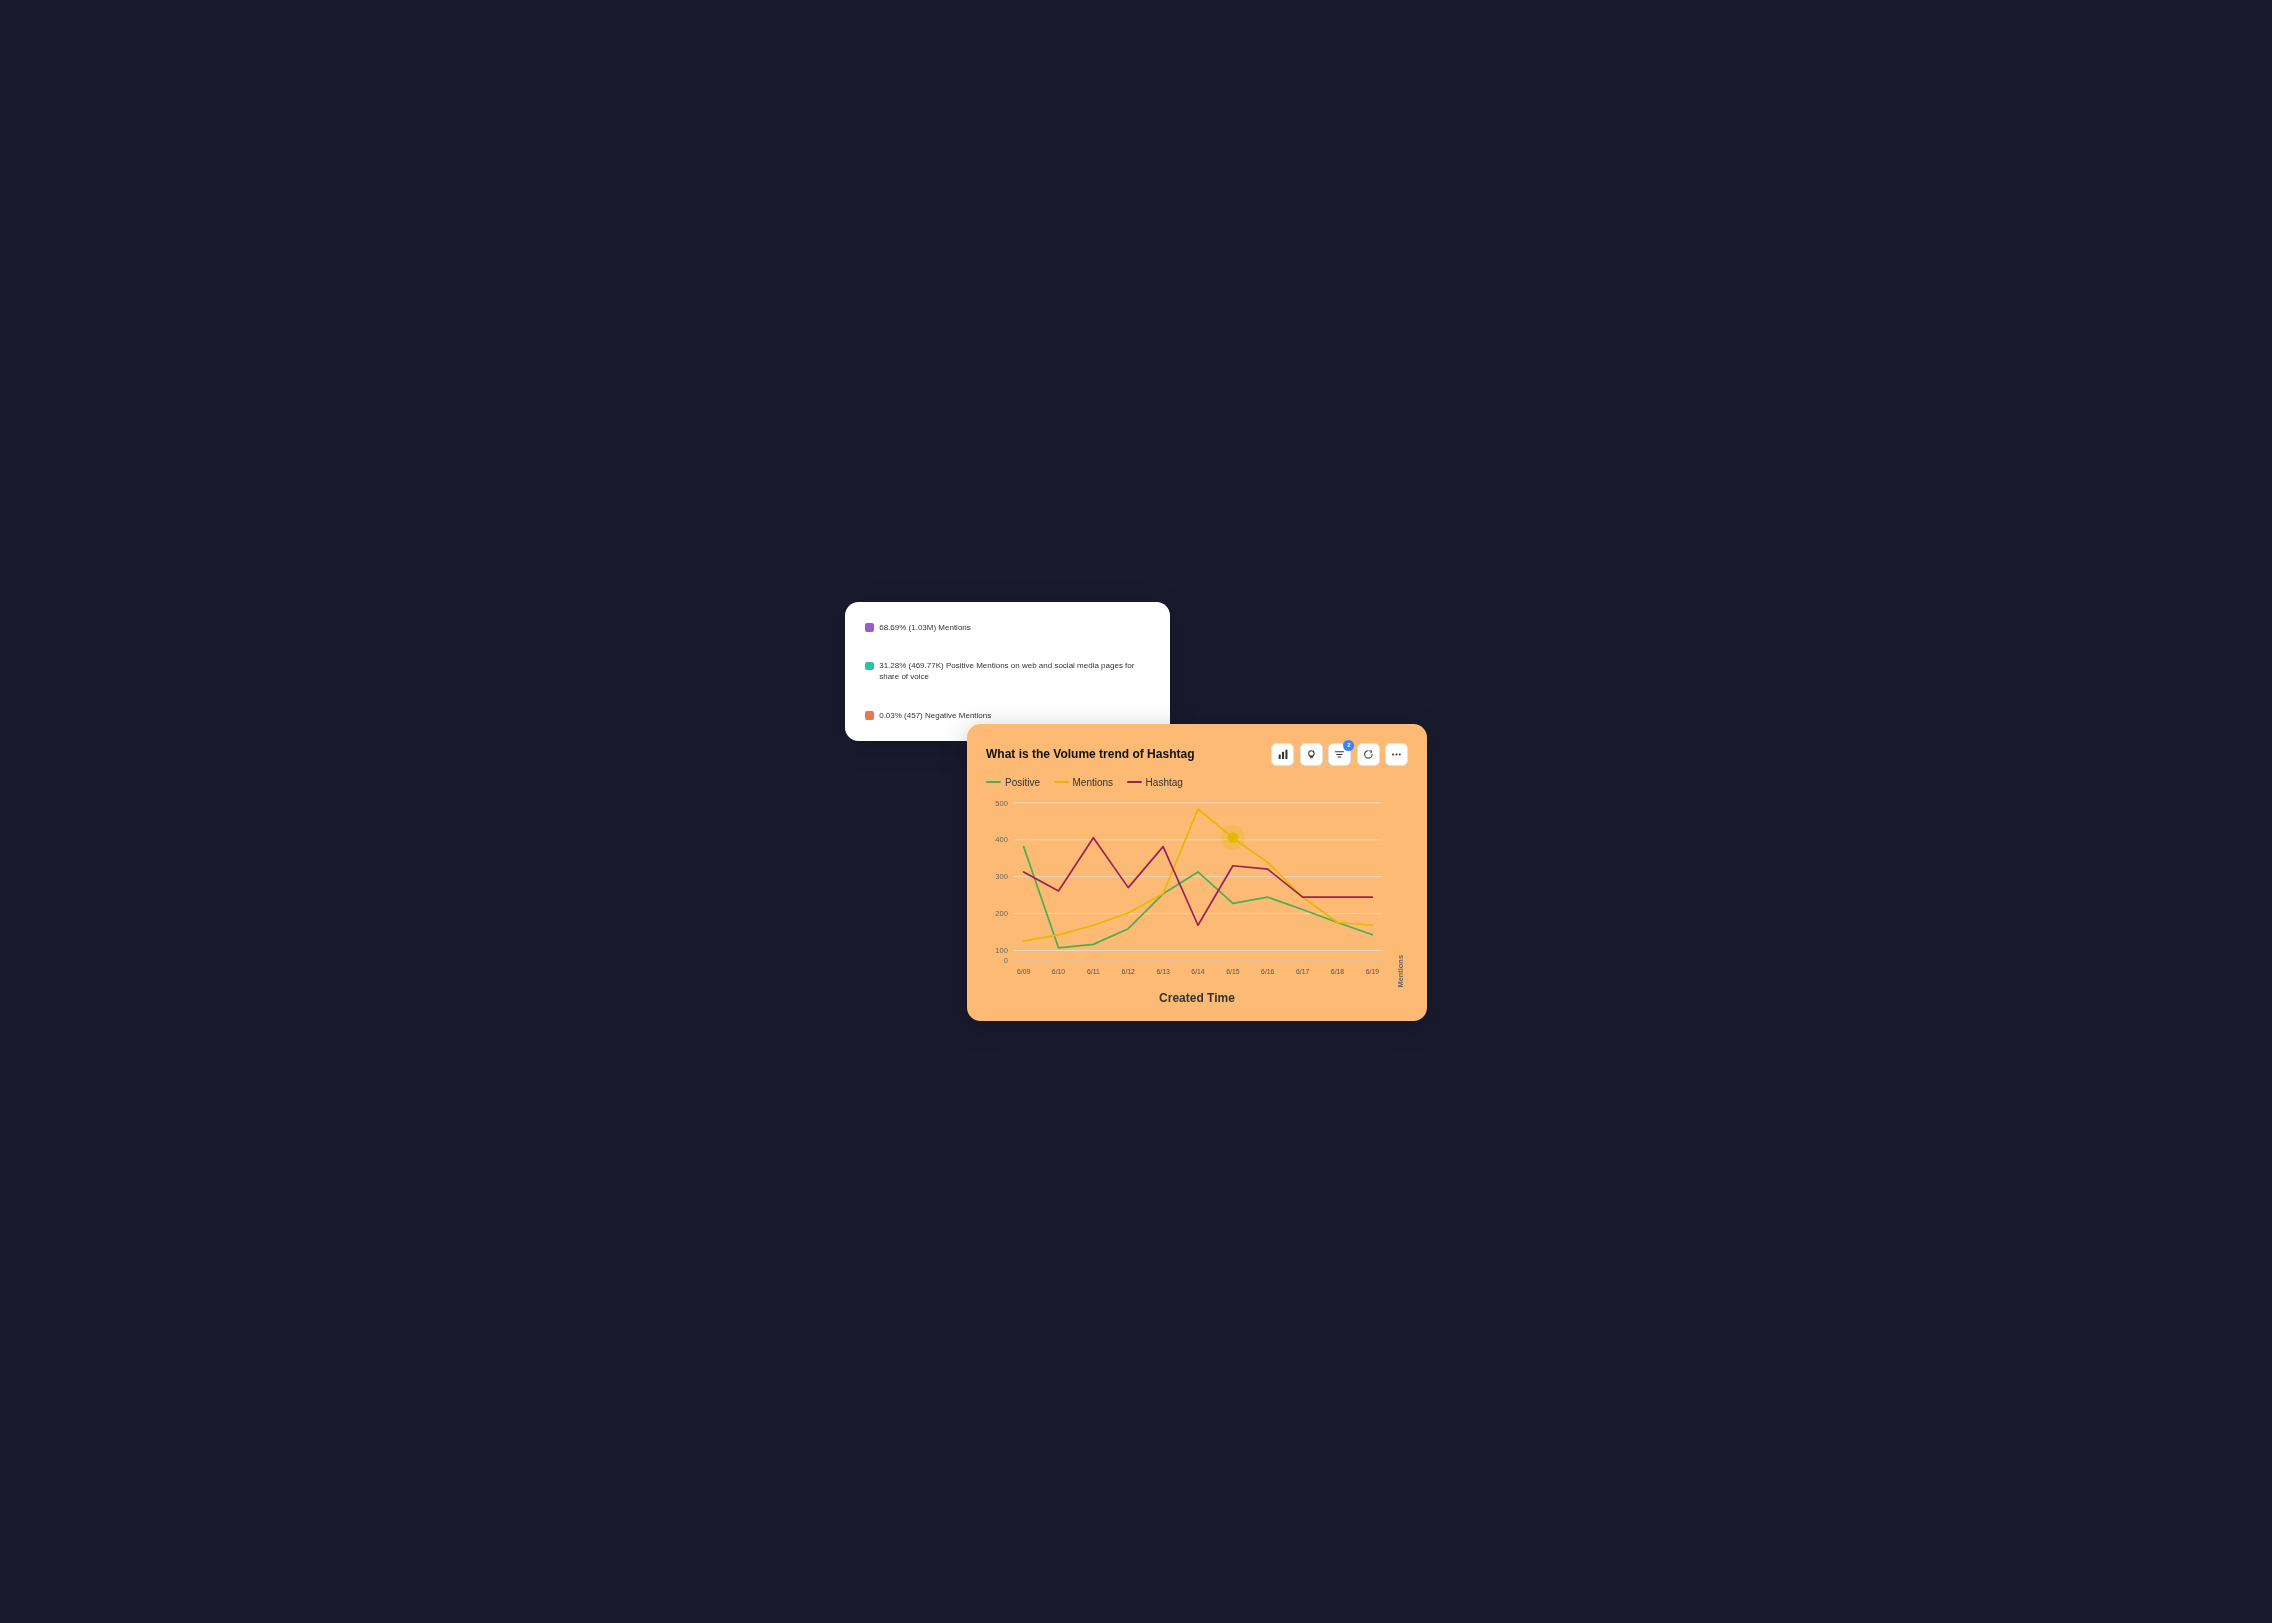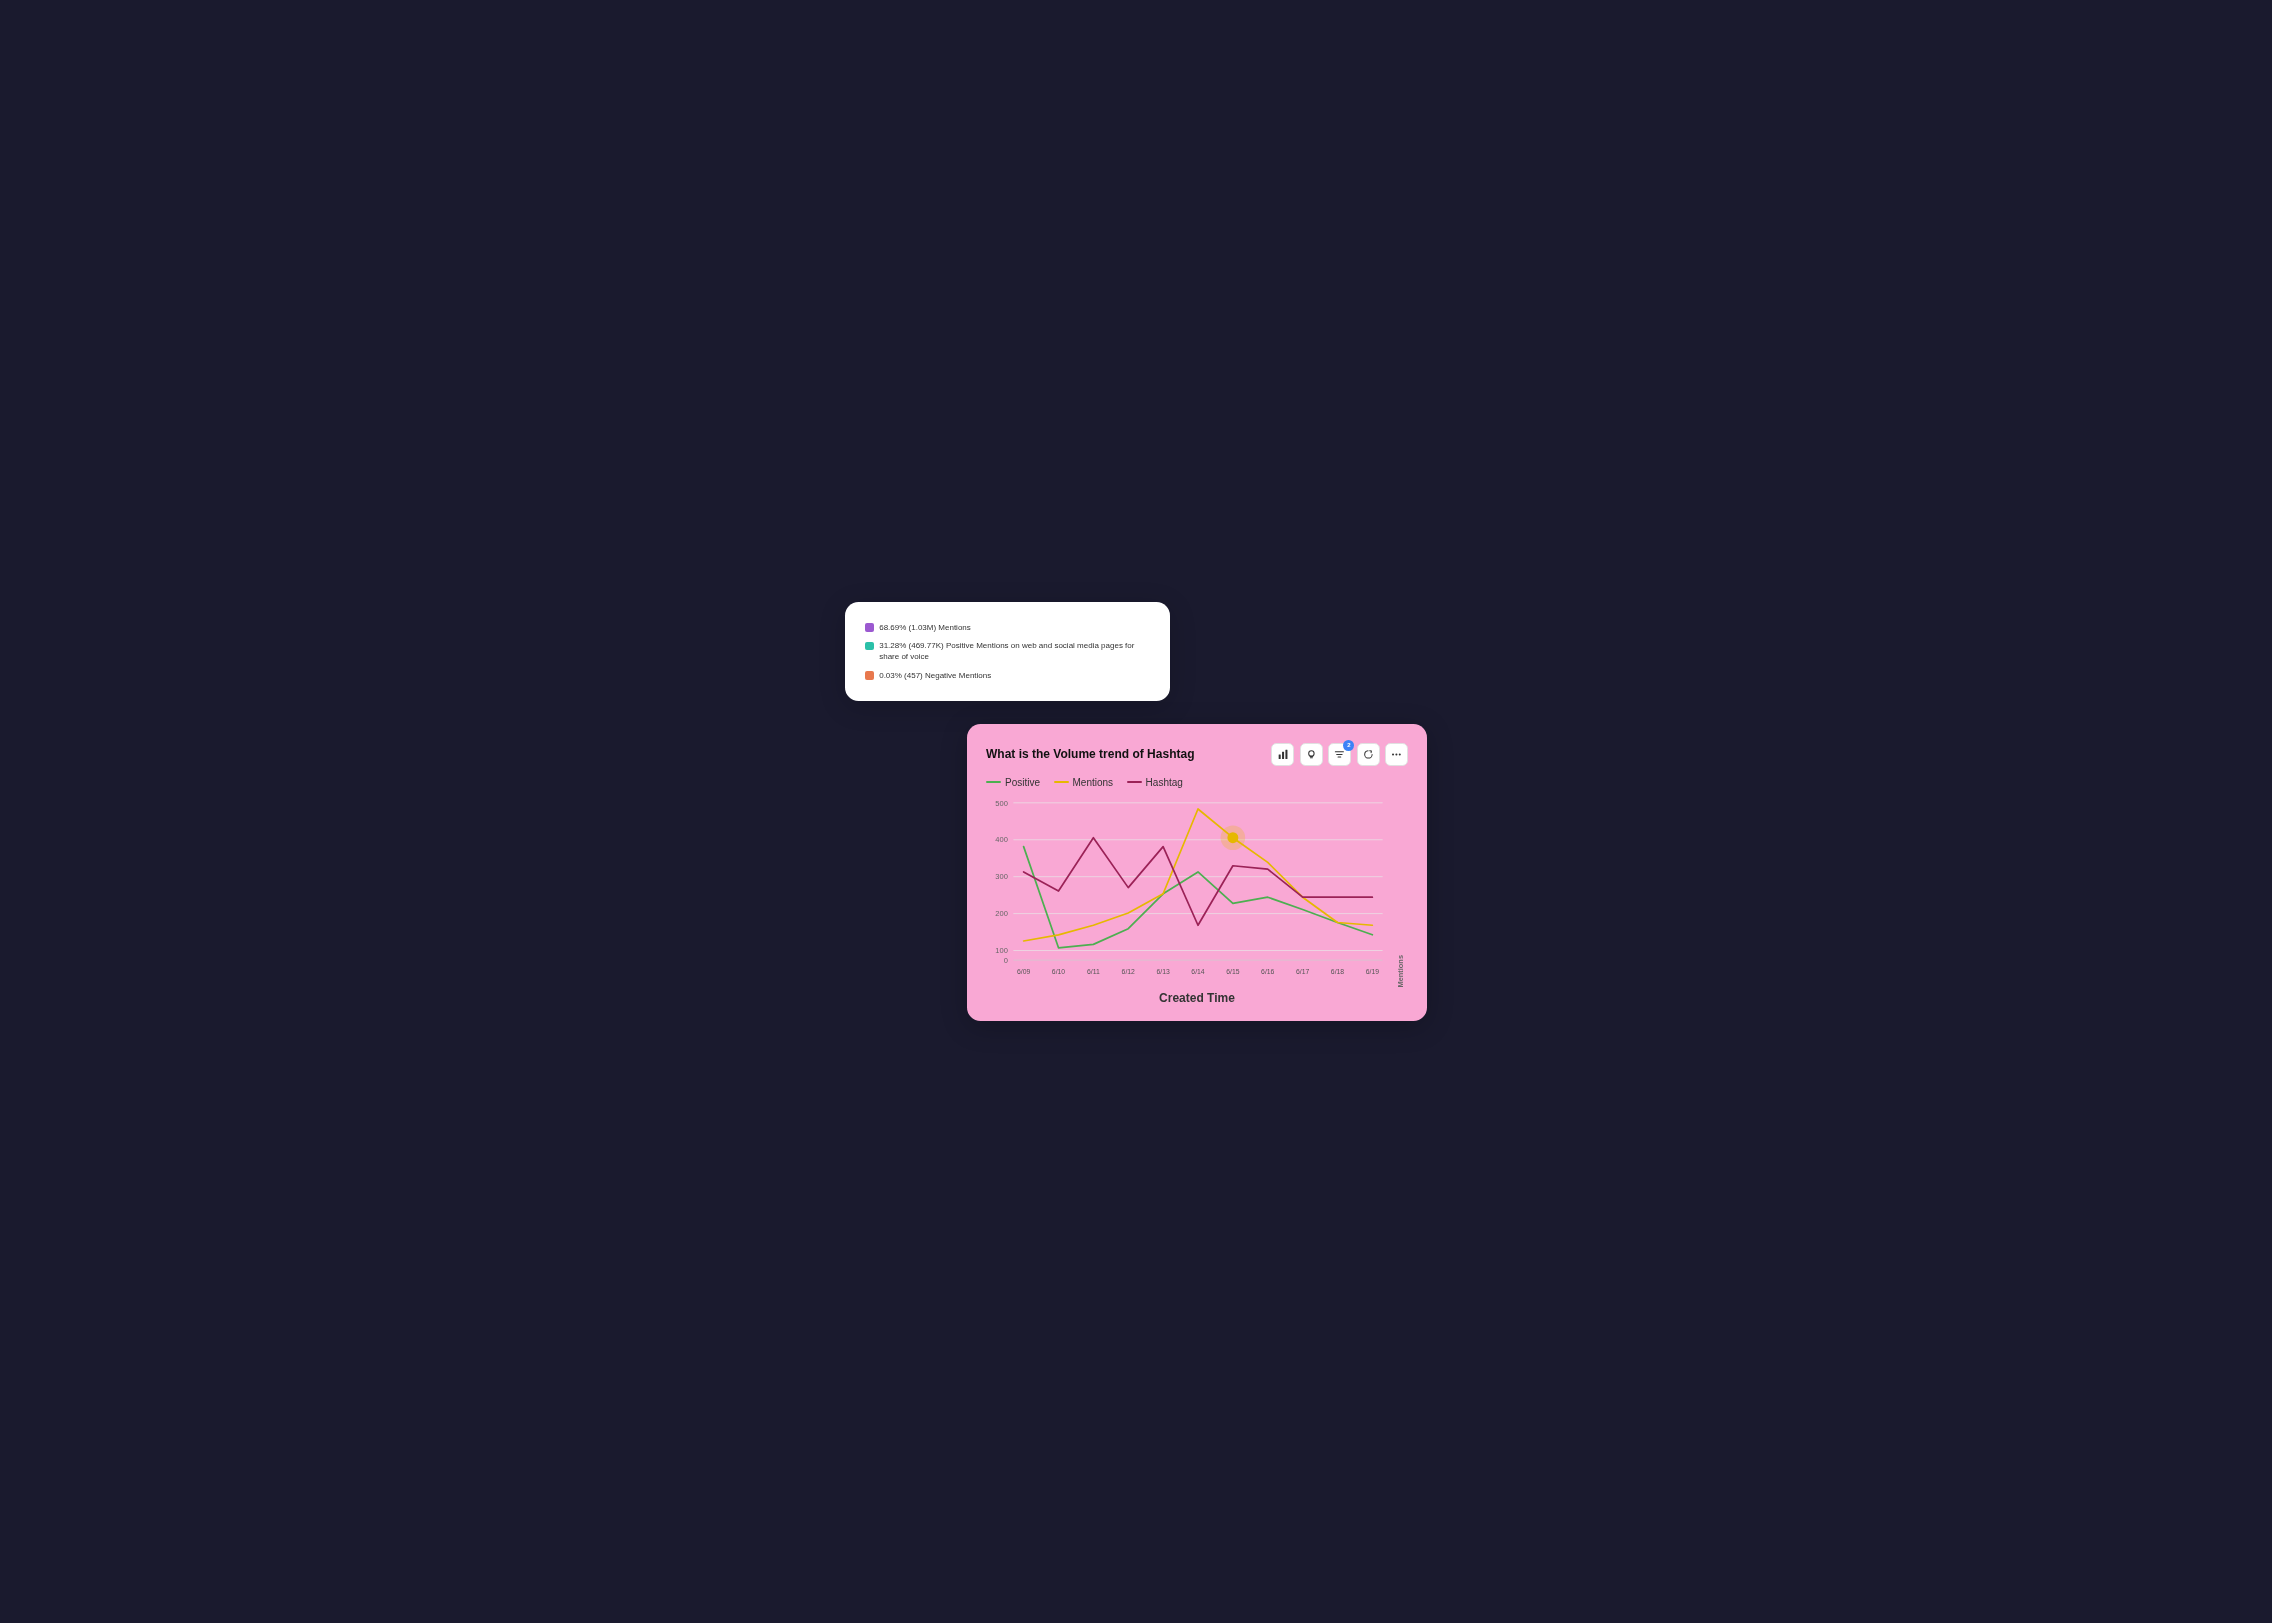--- a/index.html
+++ b/index.html
@@ -66,21 +66,21 @@
       font-size: 8px;
       color: #2bc0a8;
       margin-top: 2px;
       font-weight: 600;
     }
 
     .legend {
       flex: 1;
       display: flex;
       flex-direction: column;
-      gap: 7px;
+      gap: 27px;
     }
     .legend-item {
       display: flex;
       align-items: flex-start;
       gap: 5.4px;
     }
     .legend-dot {
       width: 8.8px;
       height: 8.8px;
       border-radius: 2px;
@@ -92,21 +92,21 @@
       color: #333;
       line-height: 1.4;
     }
 
     
     .card-line {
       position: absolute;
       bottom: 0;
       right: 0;
       width: 460px;
-      background: #f9a8d4;
+      background: #fdba74;
       border-radius: 13.5px;
       padding: 19px 19px 16px 19px;
       box-shadow: 0 5.4px 27px rgba(0,0,0,0.22);
       z-index: 2;
     }
 
     .card-line-header {
       display: flex;
       align-items: center;
       justify-content: space-between;

